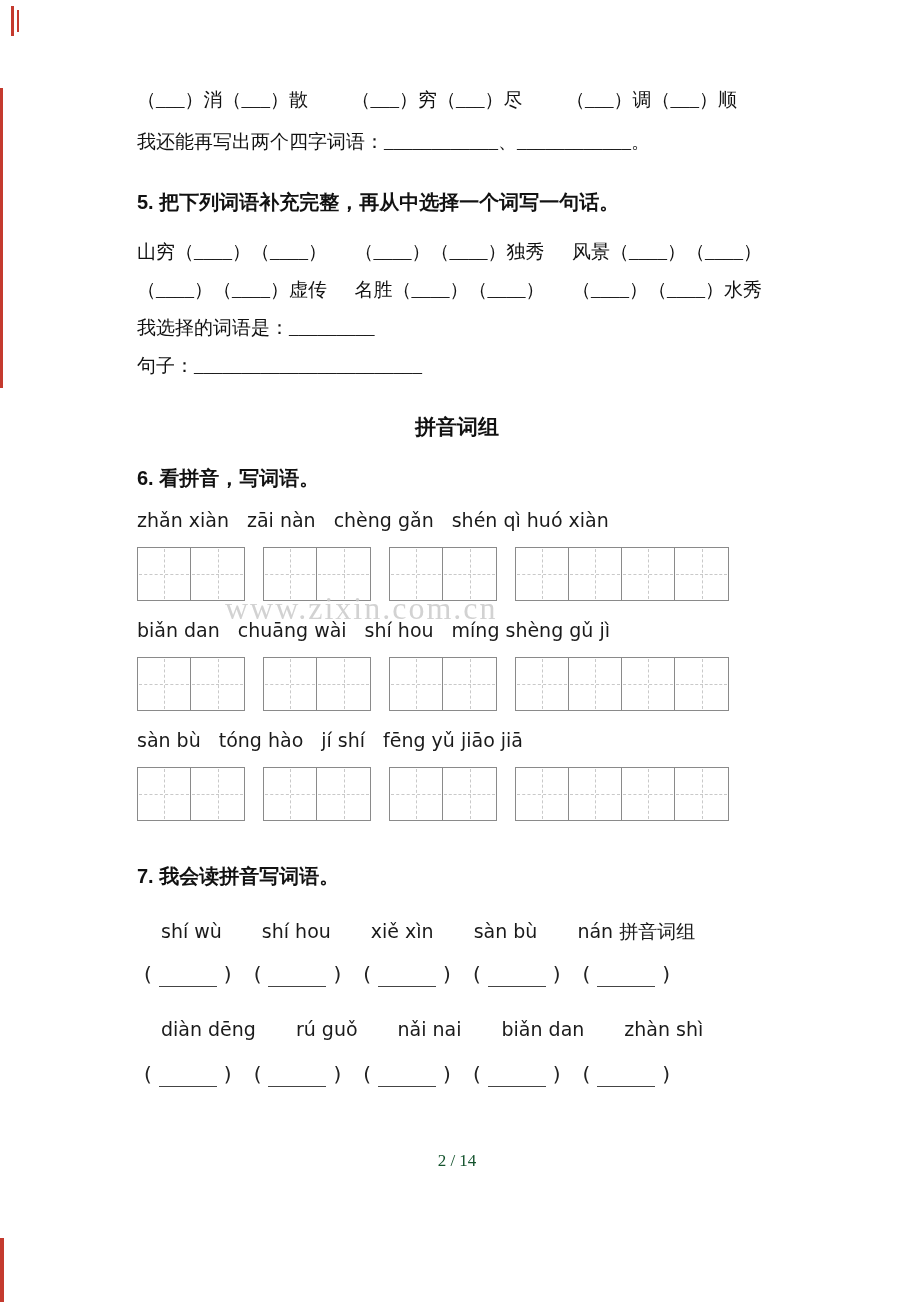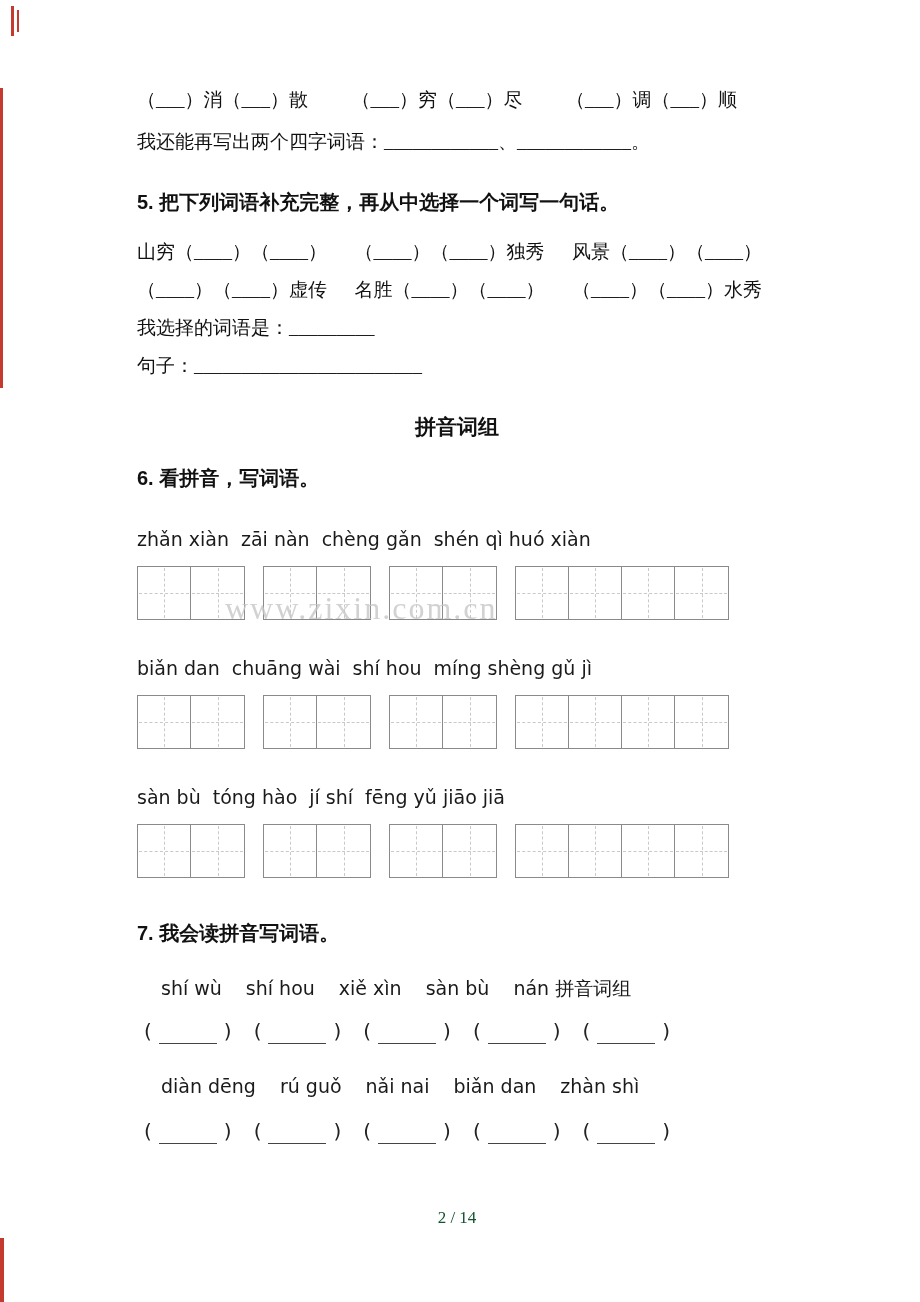--- a/index.html
+++ b/index.html
@@ -47,29 +47,29 @@
     font-family:"Liberation Sans", sans-serif;
     font-weight:bold;
     font-size:21px;
     line-height:28px;
   }
   .q6-title{margin-top:24px;}
   .q7-title{margin-top:42px;}
 
   .pinyin-row{
     display:flex;
-    gap:12px;
-    margin-top:36px;
+    gap:18px;
+    margin-top:17px;
     font-family:"DejaVu Sans", sans-serif;
     font-size:19px;
     line-height:24px;
     color:#1a1a1a;
     white-space:nowrap;
   }
-  .pinyin-indent{padding-left:24px;gap:24px;margin-top:30px;}
+  .pinyin-indent{padding-left:24px;gap:40px;margin-top:30px;}
 
   .grid-row{
     display:flex;
     justify-content:space-between;
     width:592px;
     margin-top:15px;
   }
   .grid-group{display:flex;border:1px solid #8a8a8a;background:#fff;}
   .grid-cell{
     width:53px;height:52px;

